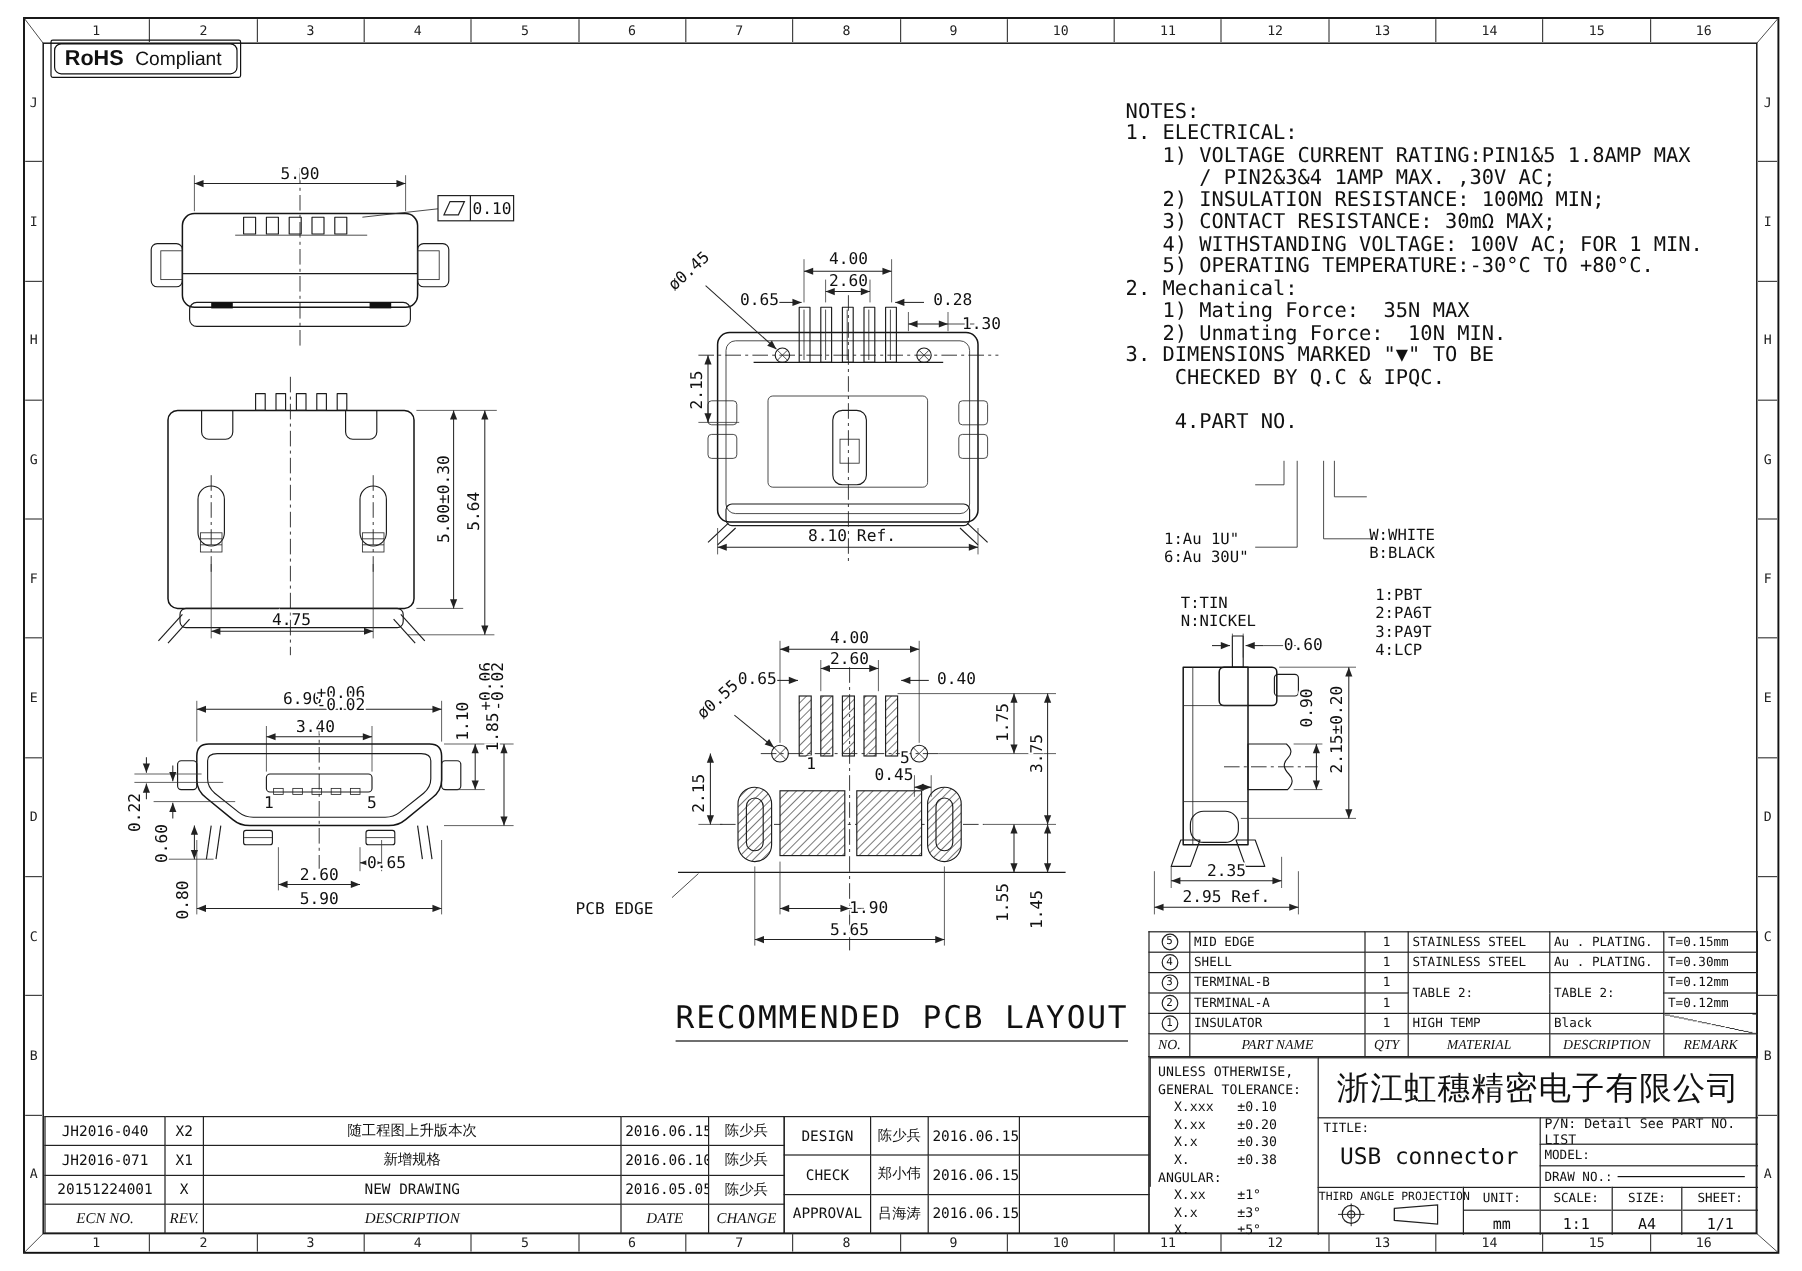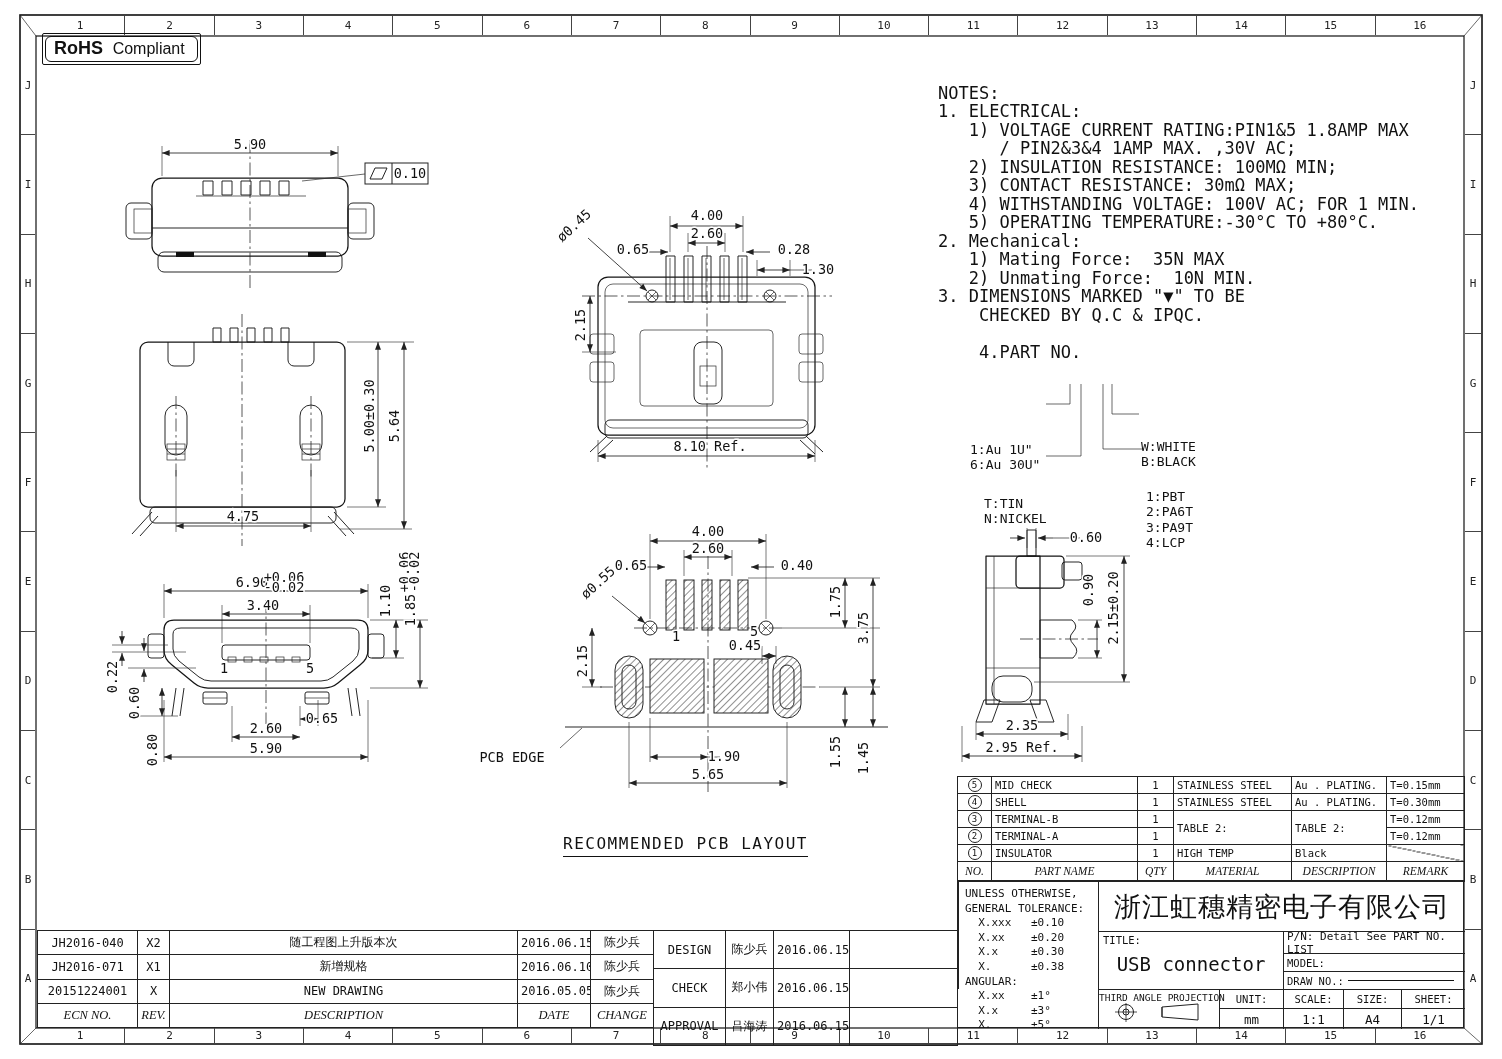--- a/index.html
+++ b/index.html
@@ -17,37 +17,37 @@
   text.dimtxt{font-family:"DejaVu Sans Mono",monospace;font-size:13.5px;fill:#111;
       text-anchor:middle;stroke:#fff;stroke-width:3px;paint-order:stroke;}
   
   .abs{position:absolute;}
   #rohs{left:42px;top:33px;border:1.6px solid #111;border-radius:2px;padding:2px;}
   #rohs .inner{border:1px solid #111;border-radius:6px;padding:1px 12px 2px 8px;white-space:nowrap;}
   #rohs .b{font-family:"Liberation Sans",sans-serif;font-weight:bold;font-size:18px;}
   #rohs .r{font-family:"Liberation Sans",sans-serif;font-size:16px;}
   #notes{left:938px;top:28px;white-space:pre;font-size:17px;line-height:18.5px;}
   .legend{font-size:13px;line-height:15.5px;white-space:pre;}
-  #pcb-title{left:563px;top:834px;font-size:16px;letter-spacing:1.5px;border-bottom:1.6px solid #111;padding-bottom:3px;}
+  #pcb-title{left:563px;top:834px;font-size:26px;letter-spacing:1.5px;border-bottom:1.6px solid #111;padding-bottom:3px;}
   
   .band{position:absolute;display:flex;font-size:11px;color:#222;font-family:"DejaVu Sans Mono",monospace;}
   .band.h{flex-direction:row;}
   .band.v{flex-direction:column;}
   .band .c{flex:1;display:flex;align-items:center;justify-content:center;}
   .band.h .c{border-right:1px solid #444;}
   .band.h .c:last-child{border-right:none;}
   .band.v .c{border-bottom:1px solid #444;}
   .band.v .c:last-child{border-bottom:none;}
   
   table{border-collapse:collapse;table-layout:fixed;}
   td{border:1px solid #222;padding:0 3px;overflow:hidden;white-space:nowrap;}
   #rev-table{left:37px;top:930px;width:616px;height:98px;position:absolute;font-size:12px;}
   #rev-table td{text-align:center;height:23px;}
   #rev-table tr:last-child td{font-style:italic;font-family:"Liberation Serif",serif;font-size:12.5px;}
-  #appr-table{left:653px;top:930px;width:304px;height:116px;position:absolute;font-size:12px;}
+  #appr-table{left:653px;top:930px;width:304px;height:98px;position:absolute;font-size:12px;}
   #appr-table td{text-align:center;height:31px;}
   #parts-table{left:957px;top:776px;width:507px;position:absolute;font-size:10.5px;}
   #parts-table td{height:16px;text-align:left;}
   #parts-table td.ctr{text-align:center;}
   #parts-table tr.hdr td{font-style:italic;font-family:"Liberation Serif",serif;font-size:11.5px;text-align:center;height:18px;}
   .circ{display:inline-block;width:12px;height:12px;border:1px solid #222;border-radius:50%;
         line-height:12px;font-size:9px;text-align:center;vertical-align:middle;}
   td.diag{background:linear-gradient(to top right,transparent 48.8%,#333 48.8%,#333 51.2%,transparent 51.2%);}
   
   #tblock{left:957px;top:880px;width:507px;height:148px;position:absolute;border:1.3px solid #222;box-sizing:border-box;}
@@ -577,21 +577,21 @@
         <col style="width:34px">
         <col style="width:146px">
         <col style="width:36px">
         <col style="width:118px">
         <col style="width:95px">
         <col style="width:78px">
       </colgroup>
     <tbody>
       <tr>
         <td class="ctr"><span class="circ">5</span></td>
-        <td>MID CHECK</td>
+        <td>MID EDGE</td>
         <td class="ctr">1</td>
         <td>STAINLESS STEEL</td>
         <td>Au . PLATING.</td>
         <td>T=0.15mm</td>
       </tr>
       <tr>
         <td class="ctr"><span class="circ">4</span></td>
         <td>SHELL</td>
         <td class="ctr">1</td>
         <td>STAINLESS STEEL</td>

